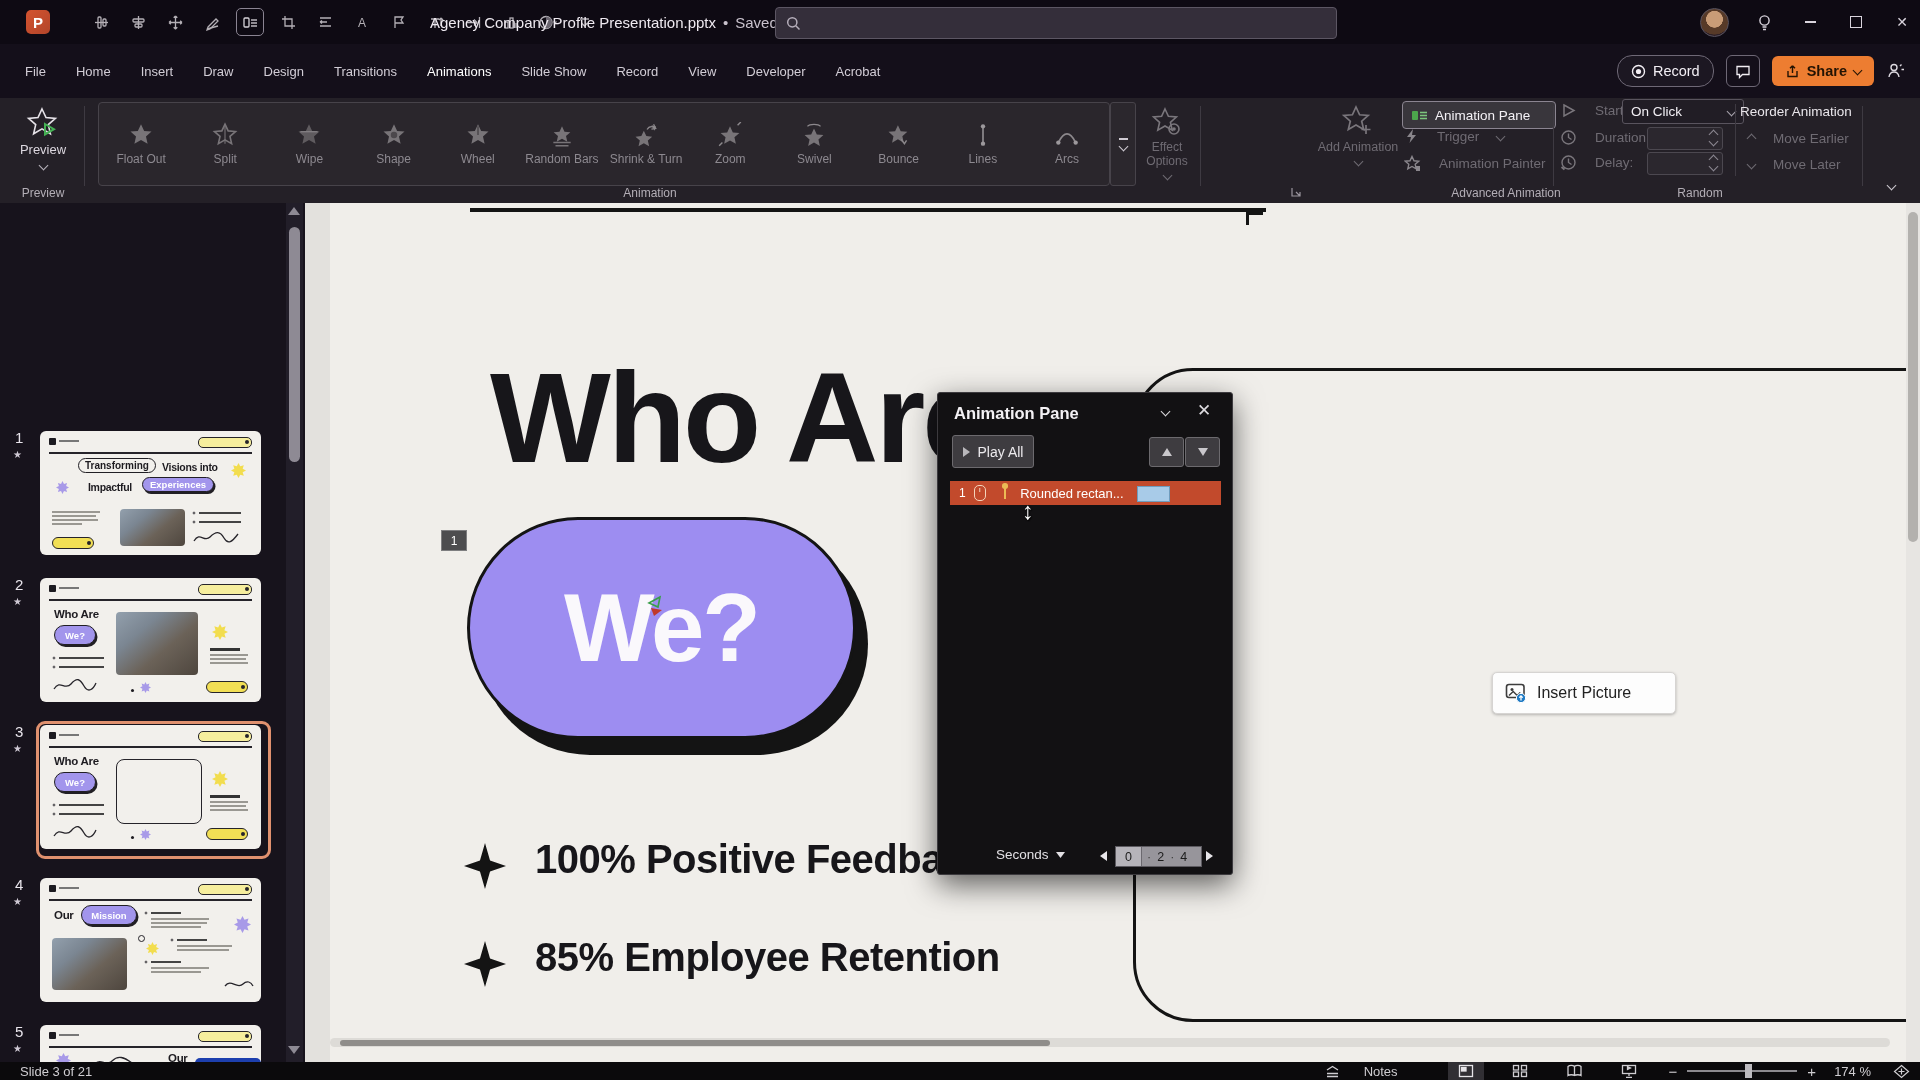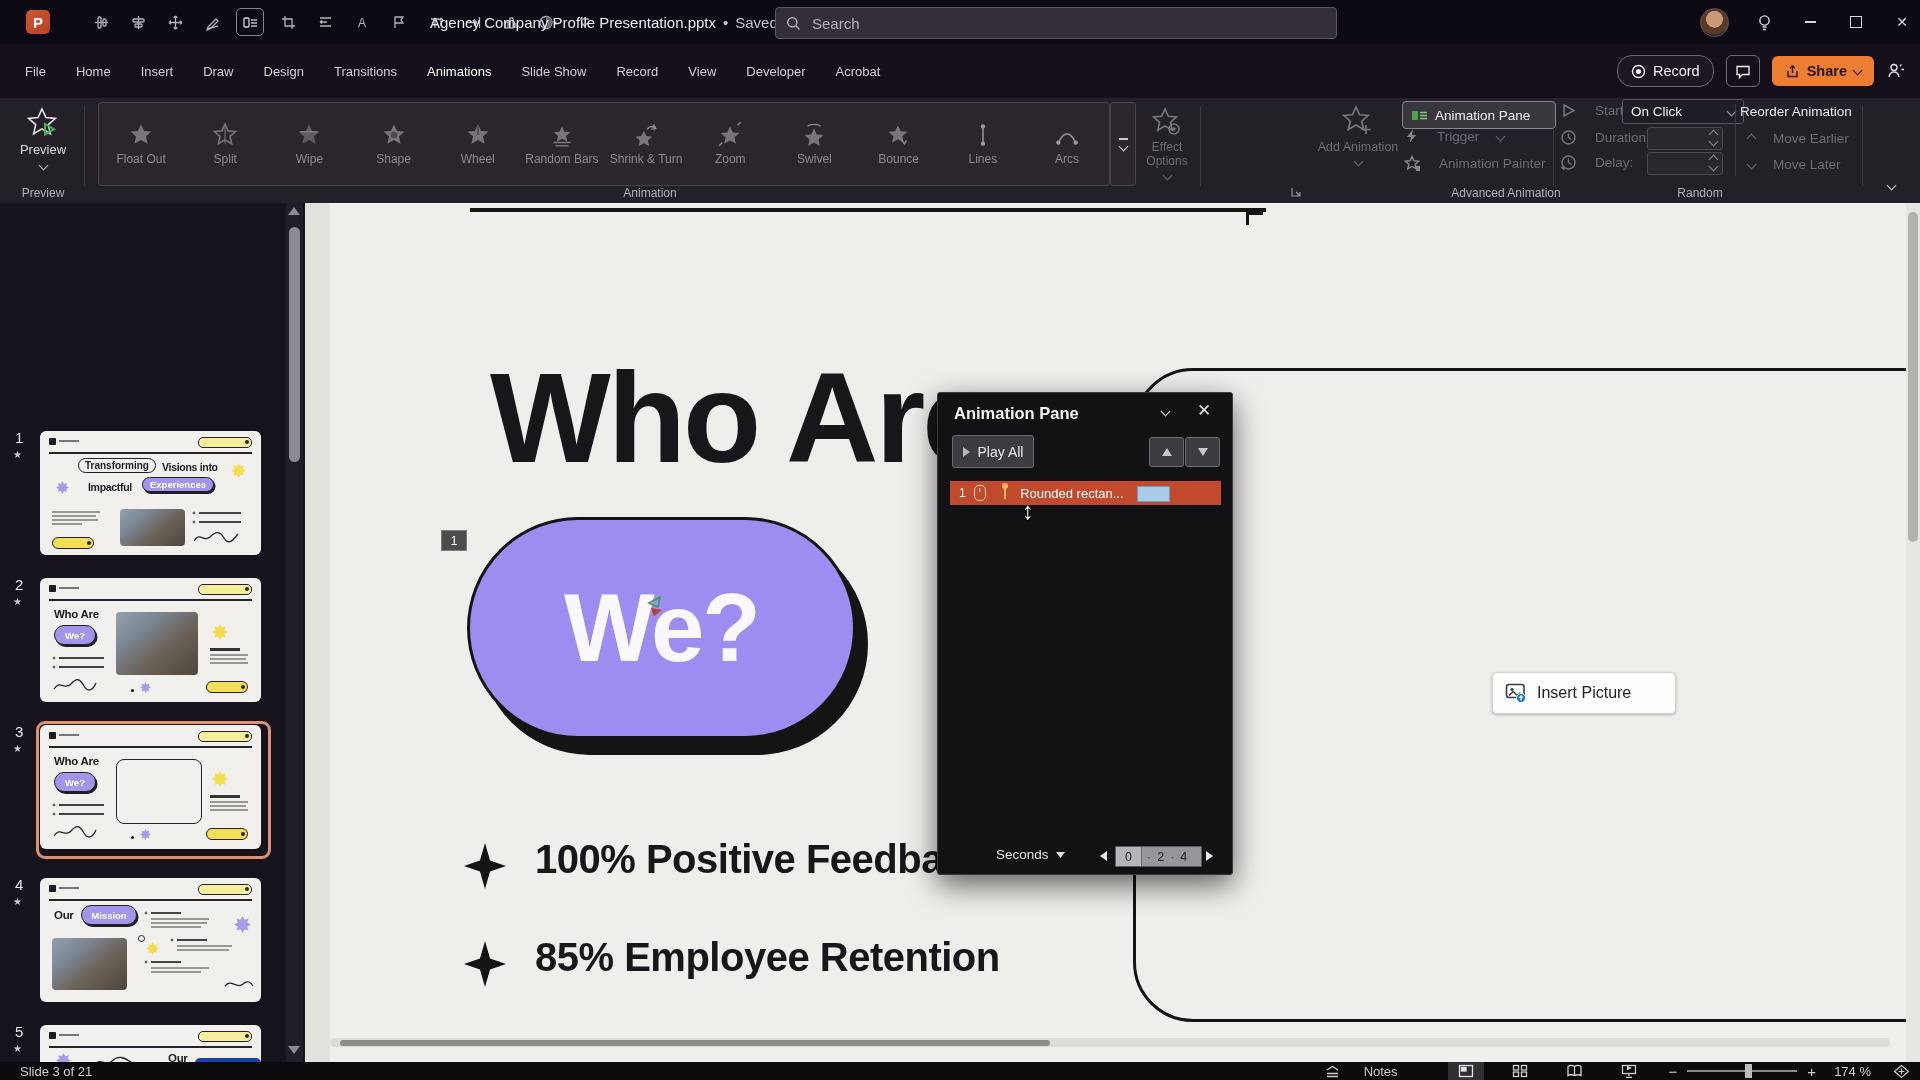--- a/index.html
+++ b/index.html
@@ -235,21 +235,20 @@
       <span class="dim">Saved</span>
       <span class="chev" style="margin-top:-3px"></span>
     </div>
     <div class="searchbox">
       <span>
           <svg width="15" height="15" viewBox="0 0 15 15" fill="none" stroke="#b5aeba" stroke-width="1.5">
             <circle cx="6.3" cy="6.3" r="4.6"></circle>
             <line x1="9.8" y1="9.8" x2="13.5" y2="13.5"></line>
           </svg>
         </span>
-      <input class="search-input" placeholder="Search" style="">
     </div>
     <div class="tb-right">
       <span class="avatar"></span>
       <span>
           <svg width="19" height="19" viewBox="0 0 19 19" fill="none" stroke="#d9d4dd" stroke-width="1.4">
             <circle cx="9.5" cy="7.5" r="4.6"></circle>
             <path d="M7.5 14h4M8 16.5h3"></path>
           </svg>
         </span>
       <span class="winbtn">

